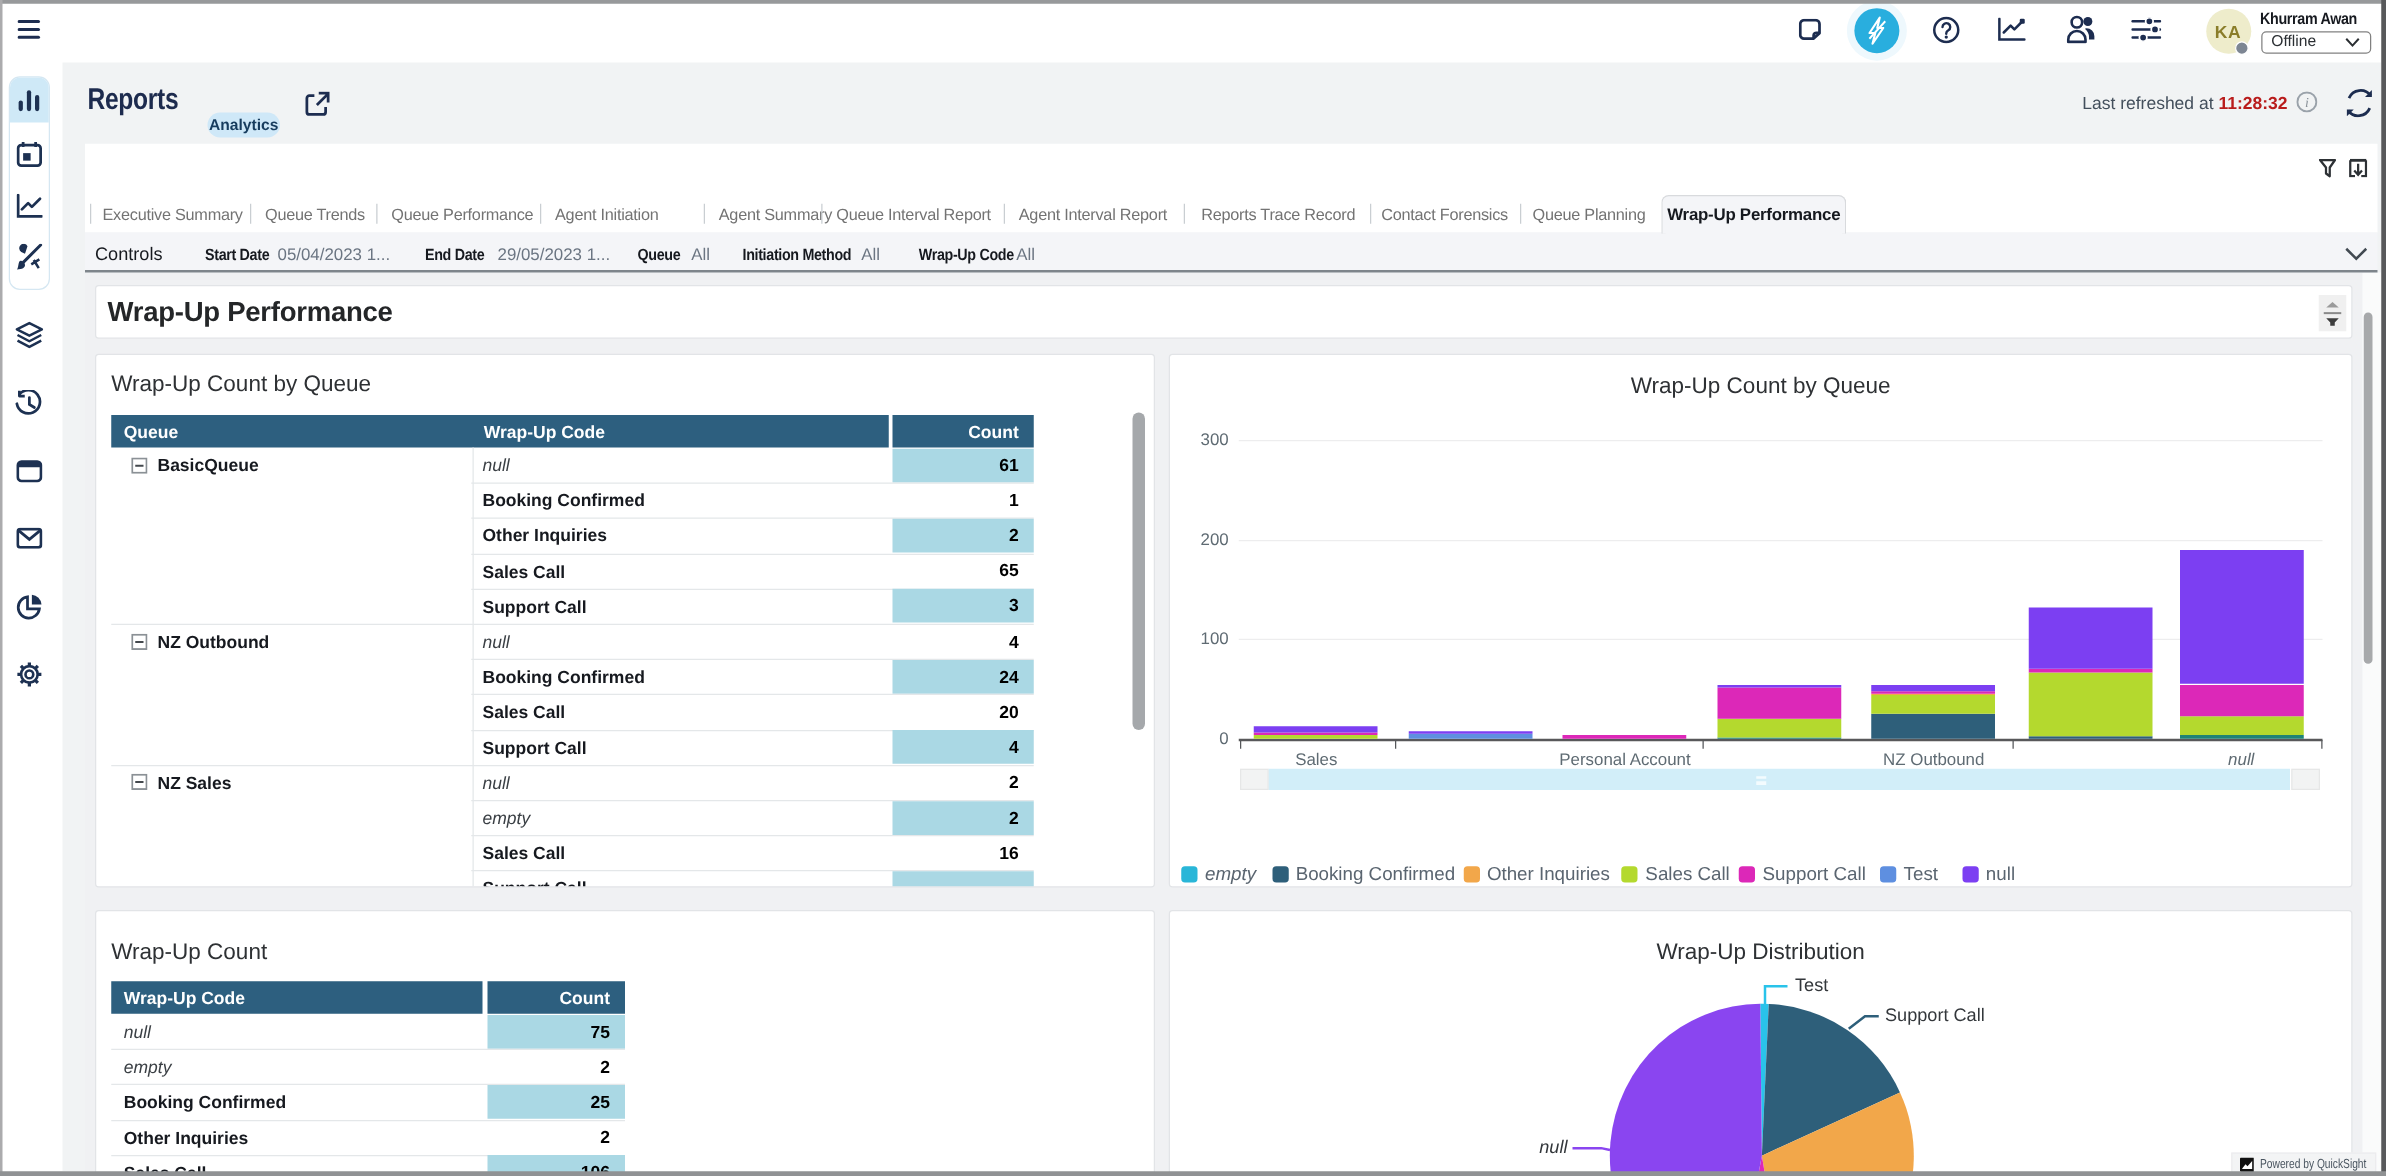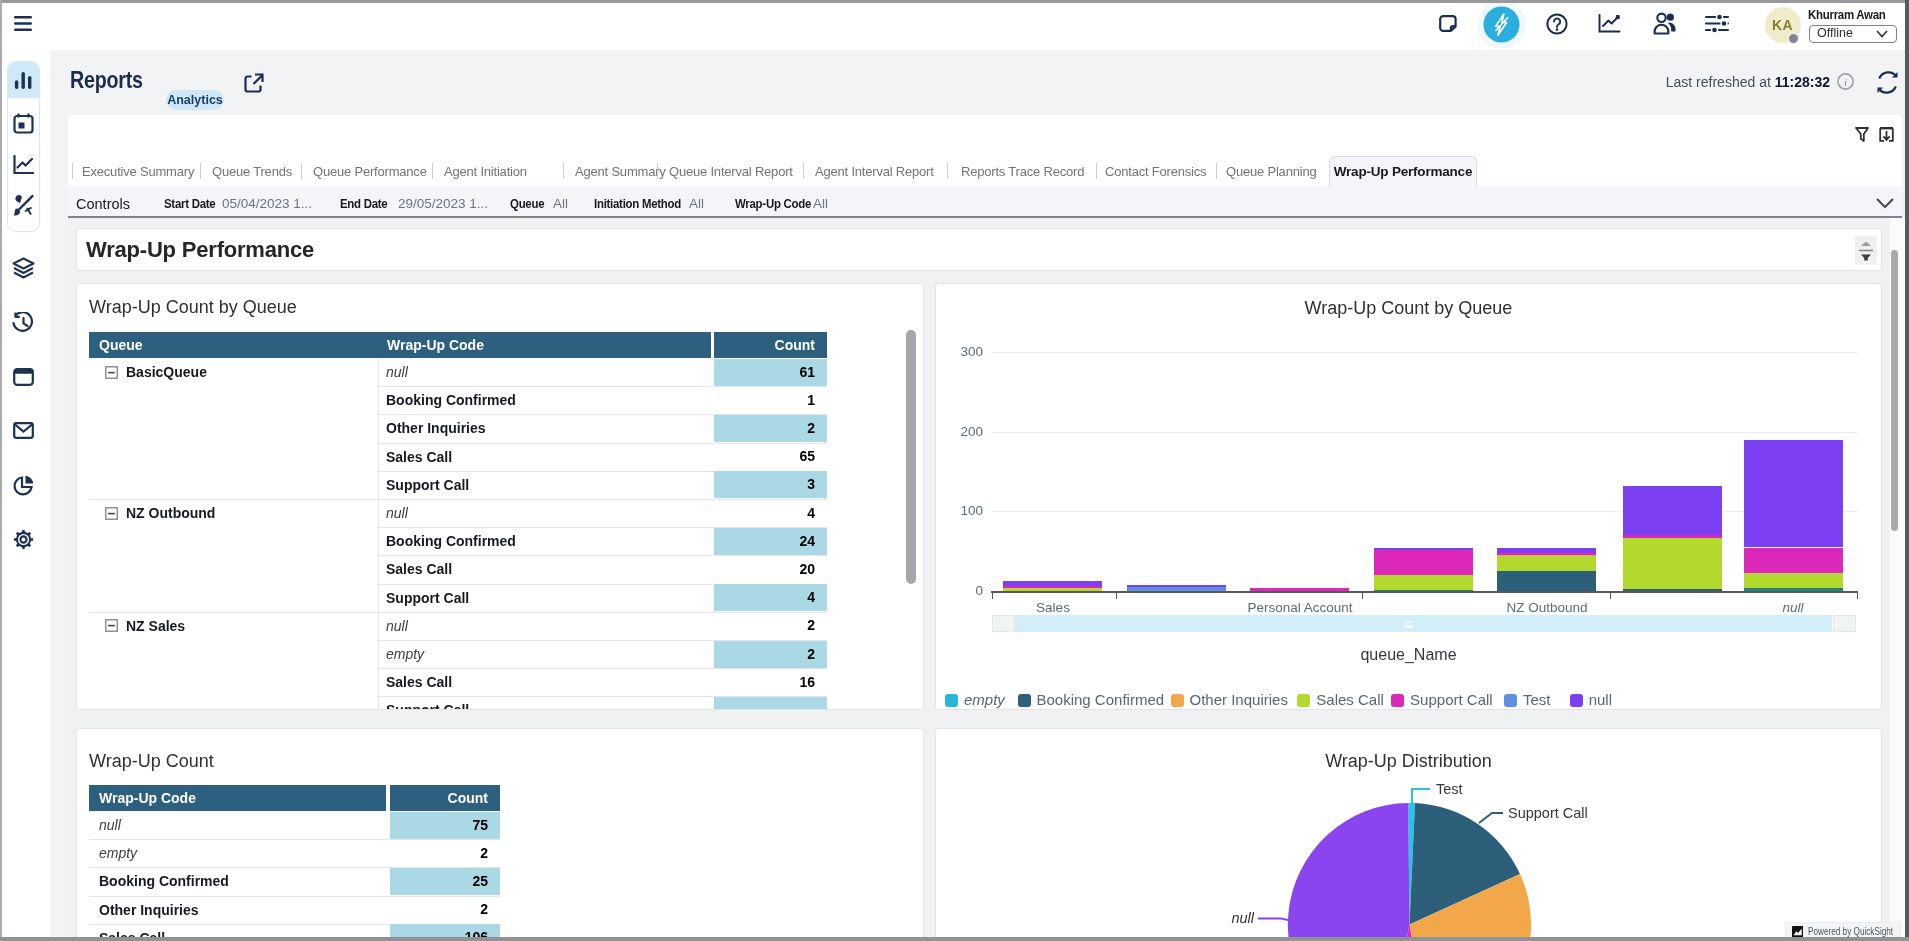--- a/index.html
+++ b/index.html
@@ -13,21 +13,21 @@
 #frame-bottom { left:0; top:937px; width:1909px; height:4px; background:#909294; z-index:60; }
 
 #contentbg { left:50px; top:50px; width:1855px; height:887px; background:#f1f3f4; }
 #sheetbg { left:68px; top:218px; width:1822px; height:719px; background:#f0f1f3; }
 #gutter { left:1890px; top:218px; width:15px; height:719px; background:#fafbfb; }
 #vthumb { left:1891px; top:250px; width:7px; height:281px; background:#a7a9ab; border-radius:4px; }
 
 #reports-title { left:70px; top:66px; font-size:24px; font-weight:bold; color:#1d2b4e; letter-spacing:-0.3px; transform:scaleX(0.82); transform-origin:left top; }
 #analytics-badge { left:166px; top:90px; width:58px; height:20px; background:#cfe8f8; border-radius:10px; color:#173c5e; font-size:12.5px; font-weight:bold; text-align:center; line-height:20px; }
 #lastref { top:74px; right:79px; font-size:14px; color:#434f5c; }
-#lastref b { color:#0f172a;margin-top:48px; }
+#lastref b { color:#b91c1c;margin-top:48px; }
 
 #panel { left:68px; top:115px; width:1834px; height:71px; background:#fff; }
 .tab { position:absolute; top:164px; font-size:13px; letter-spacing:-0.2px; color:#737373; white-space:nowrap; }
 .tabsep { position:absolute; top:163px; width:1px; height:16px; background:#c9ced2; }
 #activetab { left:1329px; top:156px; width:148px; height:31px; background:#f4f5f8; border:1px solid #d8dadd; border-bottom:none; border-radius:6px 6px 0 0; font-size:13.5px; font-weight:bold; color:#16191f; text-align:center; line-height:29px; z-index:3; white-space:nowrap; letter-spacing:-0.2px; }
 
 #controls { left:68px; top:186px; width:1834px; height:32px; background:#f4f5f8; border-bottom:2px solid #7e858b; z-index:2; }
 .ctl { position:absolute; top:196px; font-size:13.5px; color:#16191f; white-space:nowrap; z-index:3; }
 .ctl b { font-size:13px; letter-spacing:-0.3px; display:inline-block; transform:scaleX(0.88); transform-origin:left top; }
 
@@ -387,21 +387,20 @@
   <div class="seg" style="left:808px;top:155.9px;height:107.6px;background:#7c3ff2;"></div>
   <div class="xlab" style="left:37px;top:316px;width:160px;">Sales</div>
   <div class="xlab" style="left:284px;top:316px;width:160px;">Personal Account</div>
   <div class="xlab" style="left:531px;top:316px;width:160px;">NZ Outbound</div>
   <div class="xlab" style="left:777px;top:316px;width:160px;font-style:italic;">null</div>
   <div class="abs" style="left:56px;top:330.5px;width:23px;height:17px;background:#f2f3f3;border:1px solid #e6e7e7;"></div>
   <div class="abs" style="left:79px;top:330.5px;width:817px;height:17px;background:#d2eef9;"></div>
   <div class="abs" style="left:897px;top:330.5px;width:23px;height:17px;background:#f2f3f3;border:1px solid #e6e7e7;"></div>
   <div class="abs" style="left:469px;top:336.5px;width:8px;height:2.5px;background:#f3fbfe;"></div>
   <div class="abs" style="left:469px;top:341px;width:8px;height:2.5px;background:#f3fbfe;"></div>
-  <div class="abs" style="left:0;right:0;top:362px;text-align:center;font-size:16px;color:#33373b;">queue_Name</div>
   <div class="lgd" style="left:9px;font-style:italic;"><i style="background:#29b6d8;"></i>empty</div>
   <div class="lgd" style="left:81.5px;"><i style="background:#2e5f7a;"></i>Booking Confirmed</div>
   <div class="lgd" style="left:234.5px;"><i style="background:#f2a74a;"></i>Other Inquiries</div>
   <div class="lgd" style="left:361.3px;"><i style="background:#b4d92e;"></i>Sales Call</div>
   <div class="lgd" style="left:455.1px;"><i style="background:#dc28b8;"></i>Support Call</div>
   <div class="lgd" style="left:567.9px;"><i style="background:#5e8fe0;"></i>Test</div>
   <div class="lgd" style="left:633.7px;"><i style="background:#7c3ff2;"></i>null</div>
 </div>
 <div class="card" id="card-bl">
   <div class="cardtitle" style="left:12px;top:22px;">Wrap-Up Count</div>

